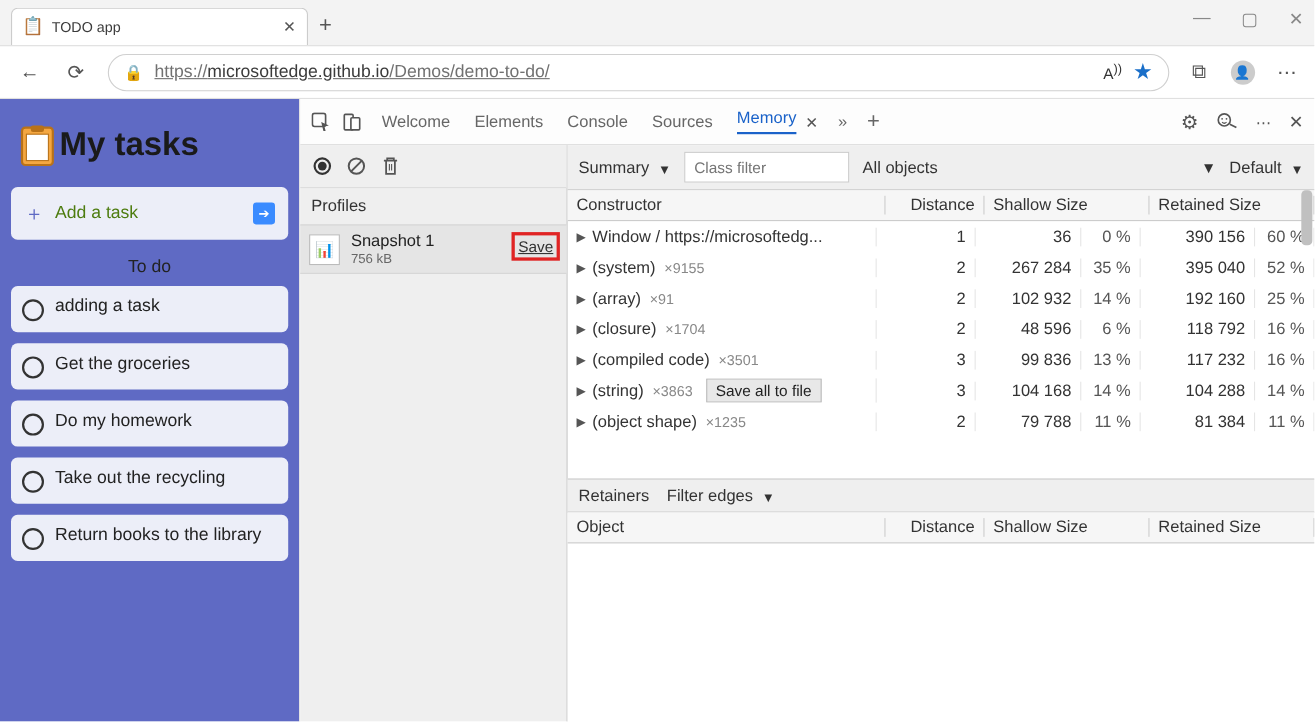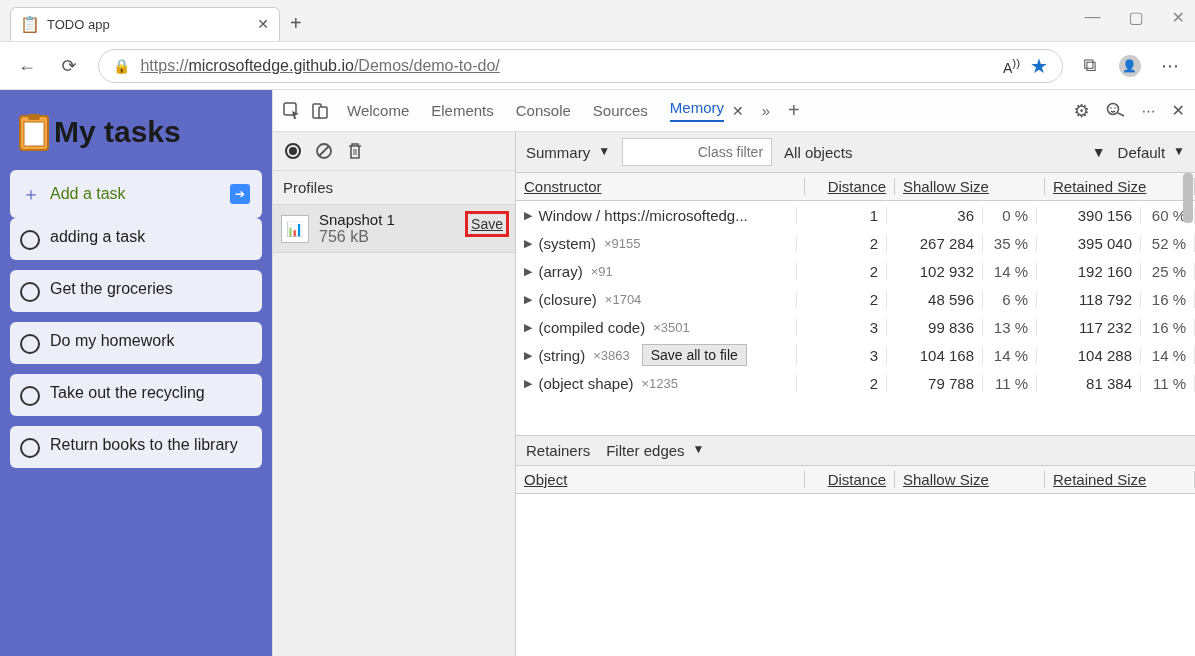--- a/index.html
+++ b/index.html
@@ -103,40 +103,40 @@
   .record-btn { width:16px;height:16px;border:2px solid #333;border-radius:50%; display:flex;align-items:center;justify-content:center;}
   .record-btn .dot { width:8px;height:8px;border-radius:50%;background:#333;}
   .prof-head { padding: 8px 10px; color:#333; font-size:15px; }
   .prof-section { padding: 8px 10px 4px 10px; color:#888; font-size:12px; letter-spacing:1px; }
   .snapshot-row {
     display:flex; align-items:center; gap:10px; padding:6px 8px; background:#e5e5e5;
     border-top:1px solid #d5d5d5; border-bottom:1px solid #d5d5d5; position:relative;
   }
   .snap-icon { width:28px;height:28px;background:#fff;border:1px solid #bbb; display:flex;align-items:center;justify-content:center; font-size:14px; }
   .snap-text .name{ font-size:15px; color:#222; }
-  .snap-text .size{ font-size:16px; color:#666; }
+  .snap-text .size{ font-size:12px; color:#666; }
   .snap-save {
     position:absolute; right:6px; top:6px;
     text-decoration: underline; color:#333; font-size:14px;
     padding: 2px 4px;
   }
   .highlight-box { border:3px solid #e02424; padding:2px 3px; }
   .mem-right { flex:1; display:flex; flex-direction:column; min-width:0; }
   .mem-toolbar {
     display:flex; align-items:center; gap:12px; padding:6px 10px; border-bottom:1px solid #ccc;
     background:#efefef;
   }
-  .dd { display:flex; align-items:flex-start; gap:8px; color:#333; font-size:15px; }
+  .dd { display:flex; align-items:flex-end; gap:8px; color:#333; font-size:15px; }
   .dd .caret { font-size:12px; }
-  .cf-input { width: 150px; height:28px; border:1px solid #ccc; padding:0 8px; font-size:14px; background:#fff;text-align:right; }
+  .cf-input { width: 150px; height:28px; border:1px solid #ccc; padding:0 8px; font-size:14px; background:#fff; }
   .mem-toolbar .right { margin-left:auto; display:flex; gap:12px; align-items:center; }
   
   .grid { flex:1; display:flex; flex-direction:column; min-height:0; position:relative;}
   .grid-head, .grid-row { display:flex; align-items:center; font-size:15px; }
-  .grid-head { background:#f6f6f6; border-bottom:1px solid #ccc; color:#333; height:28px;text-decoration:underline; }
+  .grid-head { background:#f6f6f6; border-bottom:1px solid #ccc; color:#333; height:28px; }
   .grid-row { height:28px; }
   .col { padding: 0 8px; border-right:1px solid #e5e5e5; overflow:hidden; white-space:nowrap; text-overflow:ellipsis; }
   .c-con { flex: 1; display:flex; align-items:center; gap:6px; min-width:0; }
   .c-dist { width: 90px; text-align:right; }
   .c-sh { width: 96px; text-align:right; }
   .c-shp { width: 54px; text-align:right; color:#555; border-right:1px solid #e5e5e5;}
   .c-re { width: 104px; text-align:right; }
   .c-rep { width: 54px; text-align:right; color:#555; }
   .grid-head .col { border-right:1px solid #ccc; }
   .grid-head .c-sh, .grid-head .c-re { width:150px; }
@@ -197,20 +197,21 @@
         </svg>
       <span class="app-title">My tasks</span>
     </div>
     <div class="add-card">
       <div class="add-left">
         <span class="add-plus">＋</span>
         <span class="add-text">Add a task</span>
       </div>
       <span class="add-arrow">➔</span>
     </div>
+    <div class="section-title">To do</div>
     <div id="task-list">
         <div class="task">
           <span class="circle"></span>
           <span class="label">adding a task</span>
         </div>
         <div class="task">
           <span class="circle"></span>
           <span class="label">Get the groceries</span>
         </div>
         <div class="task">

